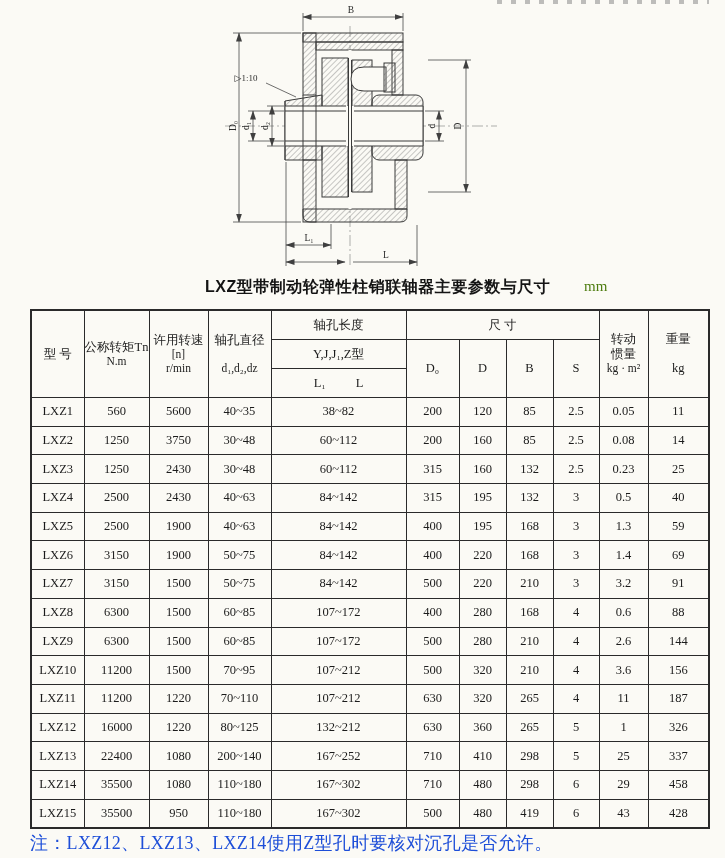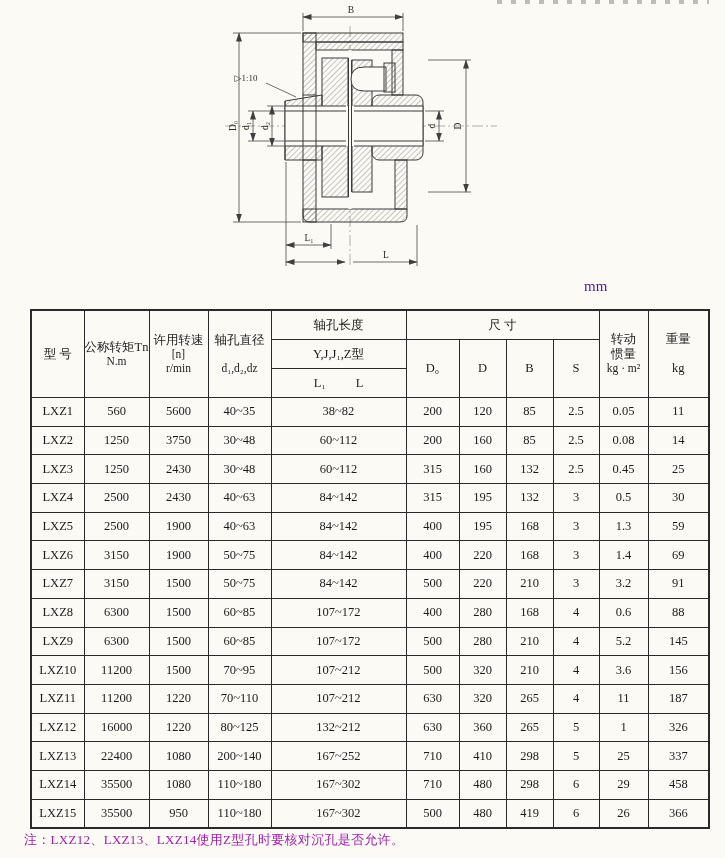--- a/index.html
+++ b/index.html
@@ -14,36 +14,36 @@
     left:497px;top:0;width:212px;height:4px;opacity:.55;
     background:repeating-linear-gradient(90deg,#8a8a8a 0 5px,transparent 5px 14px);
   }
   
   #title-row{top:277px;left:0;width:725px;height:22px;}
   #page-title{
     position:absolute;left:205px;top:0;font-weight:bold;font-size:16px;
     letter-spacing:.5px;color:#141414;
     font-family:"Liberation Sans","DejaVu Sans",sans-serif;
   }
-  #unit-label{position:absolute;left:584px;top:1px;font-size:15px;color:#4c1d95;}
+  #unit-label{position:absolute;left:584px;top:1px;font-size:15px;color:#4d7c0f;}
   
   #table-wrap{top:309px;left:30px;}
   table{border-collapse:collapse;table-layout:fixed;width:679px;border:2px solid #2a2a2a;}
   th,td{
     border:1px solid #2a2a2a;text-align:center;vertical-align:middle;
     font-weight:normal;padding:0;font-size:12.5px;color:#1b1b1b;line-height:1.2;
   }
   thead th{height:28px;}
   tbody td{height:27.7px;}
   .hline{display:block;}
   .hsmall{font-size:11.5px;}
   .len-pair{display:flex;justify-content:center;gap:30px;}
   .gap-top{margin-top:14px;}
   
-  #note{top:831px;left:24px;font-size:13px;color:#a21caf;letter-spacing:.3px;}
+  #note{top:831px;left:30px;font-size:18px;color:#1d4ed8;letter-spacing:.3px;}
   svg text{font-family:"Liberation Serif","DejaVu Serif",serif;}
 </style>
 </head>
 <body>
 
 <div id="top-fragment" class="abs"></div>
 
 <svg class="abs" style="left:0;top:0" width="725" height="274" viewBox="0 0 725 274">
   <defs>
     <pattern id="h" width="4" height="4" patternUnits="userSpaceOnUse" patternTransform="rotate(45)">
@@ -150,20 +150,21 @@
     <text x="268" y="126" transform="rotate(-90 268 126)">d₂</text>
     <text x="435" y="126" transform="rotate(-90 435 126)">d</text>
     <text x="461" y="126" transform="rotate(-90 461 126)">D</text>
     <text x="309" y="241">L₁</text>
     <text x="386" y="258">L</text>
     <text x="246" y="81" font-size="9">▷1:10</text>
   </g>
 </svg>
 
 <div id="title-row" class="abs">
+  <span id="page-title">LXZ型带制动轮弹性柱销联轴器主要参数与尺寸</span>
   <span id="unit-label">mm</span>
 </div>
 
 <div id="table-wrap" class="abs">
 <table>
   <colgroup>
     <col style="width:53px">
         <col style="width:65px">
         <col style="width:59px">
         <col style="width:63px">
@@ -251,35 +252,35 @@
         <tr>
           <td>LXZ3</td>
           <td>1250</td>
           <td>2430</td>
           <td>30~48</td>
           <td>60~112</td>
           <td>315</td>
           <td>160</td>
           <td>132</td>
           <td>2.5</td>
-          <td>0.45</td>
+          <td>0.23</td>
           <td>25</td>
         </tr>
         <tr>
           <td>LXZ4</td>
           <td>2500</td>
           <td>2430</td>
           <td>40~63</td>
           <td>84~142</td>
           <td>315</td>
           <td>195</td>
           <td>132</td>
           <td>3</td>
           <td>0.5</td>
-          <td>30</td>
+          <td>40</td>
         </tr>
         <tr>
           <td>LXZ5</td>
           <td>2500</td>
           <td>1900</td>
           <td>40~63</td>
           <td>84~142</td>
           <td>400</td>
           <td>195</td>
           <td>168</td>
@@ -329,22 +330,22 @@
         <tr>
           <td>LXZ9</td>
           <td>6300</td>
           <td>1500</td>
           <td>60~85</td>
           <td>107~172</td>
           <td>500</td>
           <td>280</td>
           <td>210</td>
           <td>4</td>
-          <td>5.2</td>
-          <td>145</td>
+          <td>2.6</td>
+          <td>144</td>
         </tr>
         <tr>
           <td>LXZ10</td>
           <td>11200</td>
           <td>1500</td>
           <td>70~95</td>
           <td>107~212</td>
           <td>500</td>
           <td>320</td>
           <td>210</td>
@@ -407,20 +408,20 @@
         <tr>
           <td>LXZ15</td>
           <td>35500</td>
           <td>950</td>
           <td>110~180</td>
           <td>167~302</td>
           <td>500</td>
           <td>480</td>
           <td>419</td>
           <td>6</td>
-          <td>26</td>
-          <td>366</td>
+          <td>43</td>
+          <td>428</td>
         </tr>
       </tbody>
 </table>
 </div>
 
 <div id="note" class="abs">注：LXZ12、LXZ13、LXZ14使用Z型孔时要核对沉孔是否允许。</div>
 
 </body></html>

